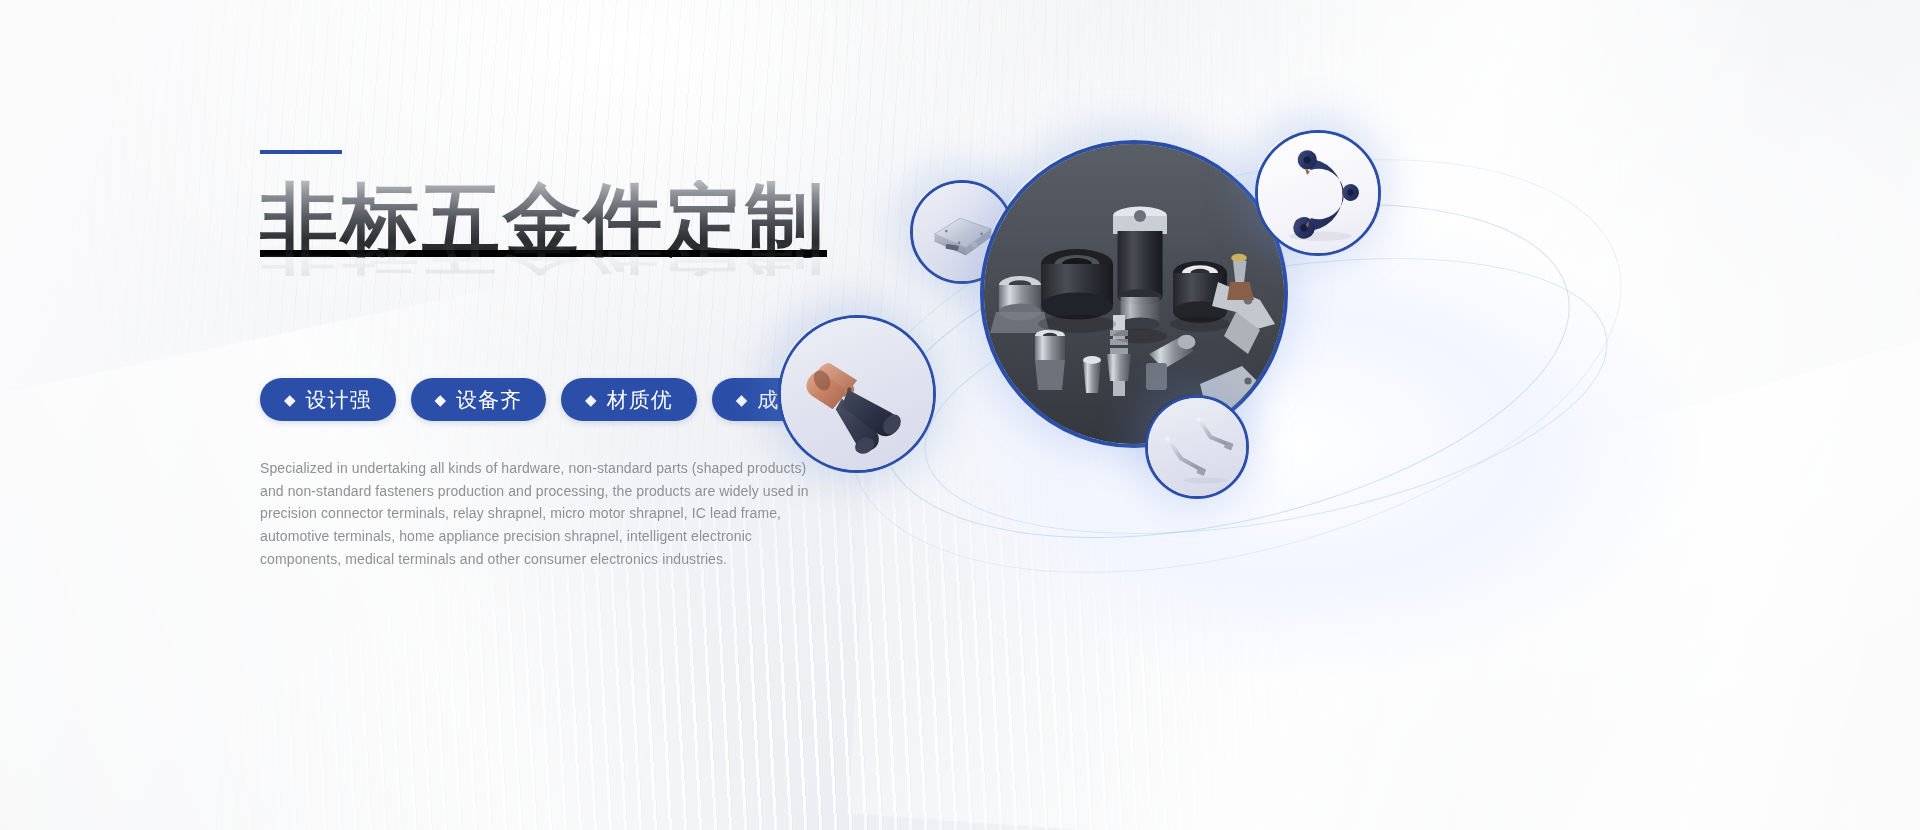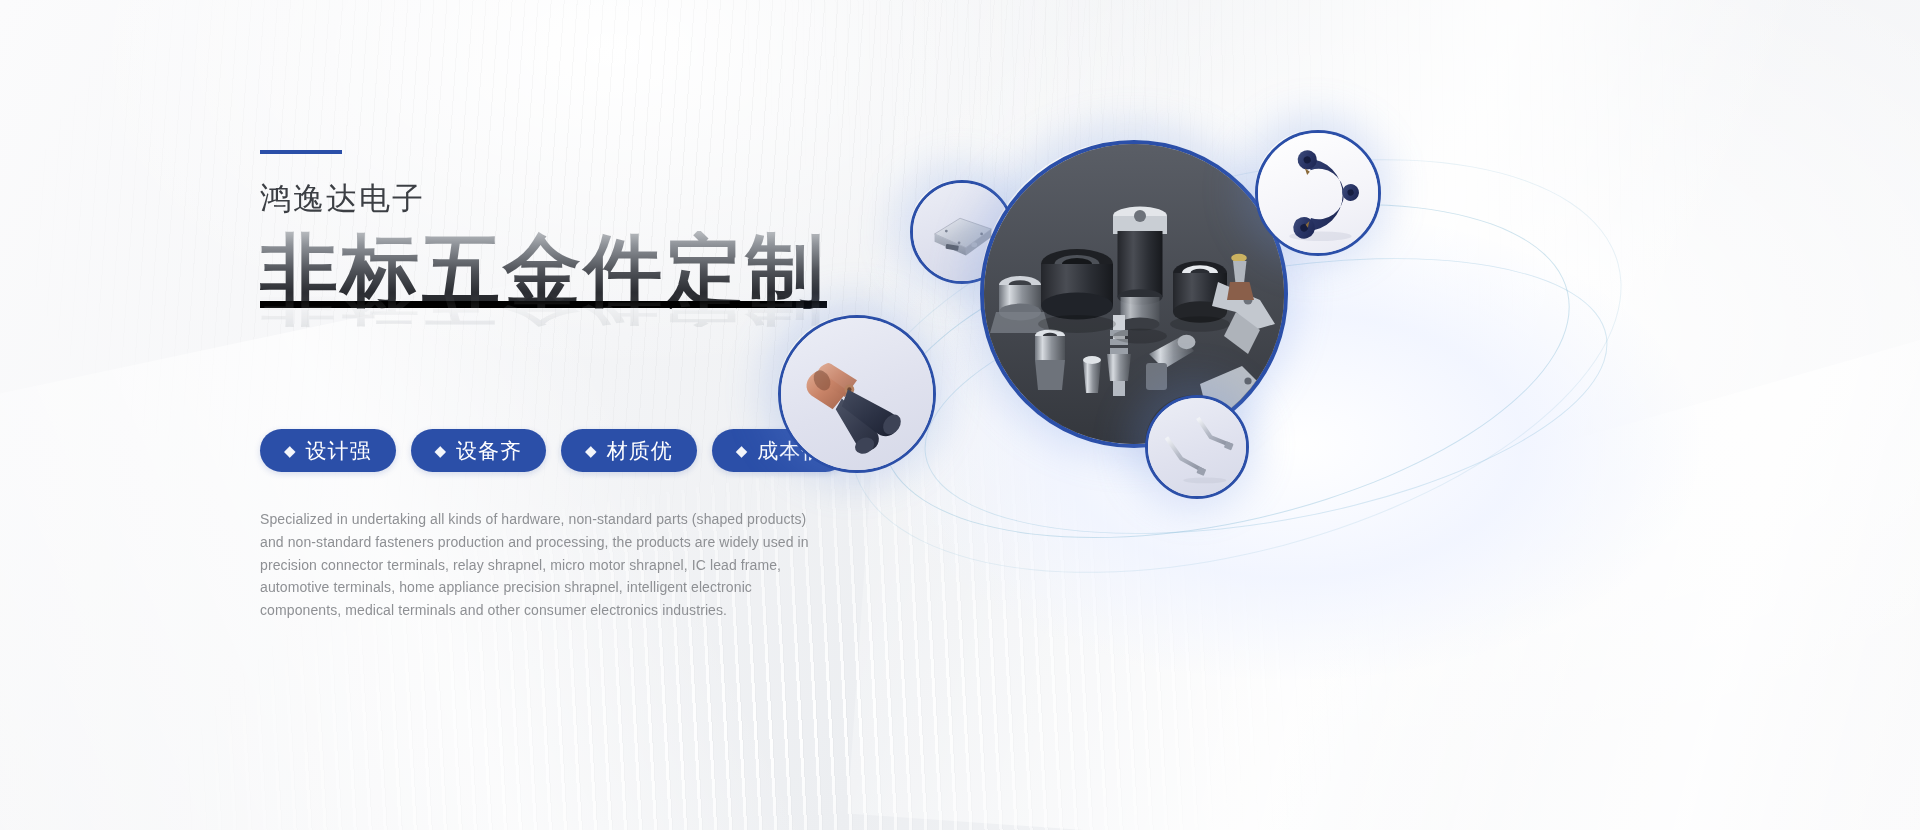--- a/index.html
+++ b/index.html
@@ -148,21 +148,20 @@
   <div class="swoosh sw-topright"></div>
   <div class="sw-fold"></div>
   <div class="sw-fold2"></div>
   <div class="swoosh sw-bottom"></div>
   <div class="corner-sheen"></div>
 
   <div class="left">
 
     <div class="accent-line"></div>
 
-    <h2 class="sub-title">鸿逸达电子</h2>
 
     <div class="headline-wrap">
       <h1 class="headline">非标五金件定制</h1>
       <div class="headline-reflection" aria-hidden="true">非标五金件定制</div>
     </div>
 
     <div class="pills">
       <div class="pill">
         <span class="dmd">◆</span>
         <span>设计强</span>

